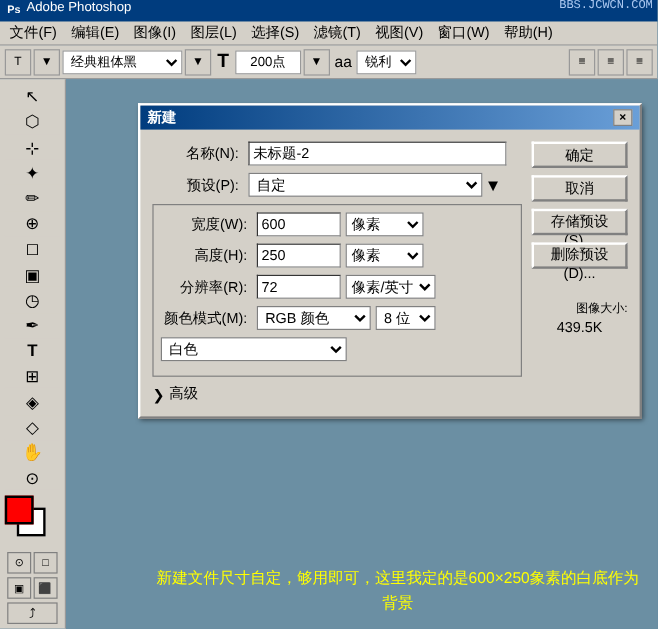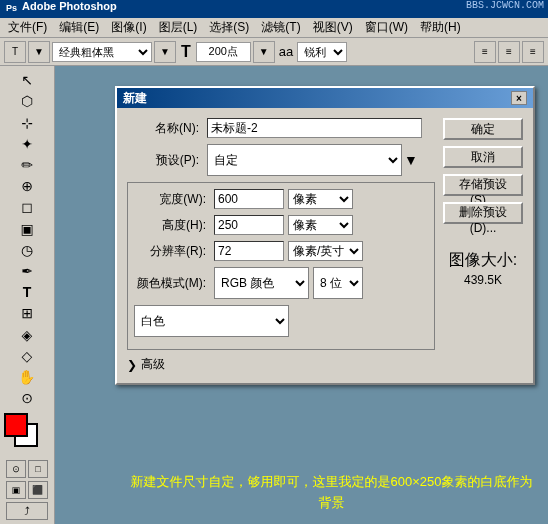--- a/index.html
+++ b/index.html
@@ -23,21 +23,21 @@
       color: white;
       font-size: 11px;
     }
     .title-bar-icon {
       width: 14px;
       height: 14px;
       margin-right: 4px;
     }
     .title-bar-text {
       flex: 1;
-      font-weight: bold;
+      font-weight: normal;
     }
     .title-bar-watermark {
       font-size: 10px;
       color: #aac8f0;
       font-family: Liberation Mono, monospace;
     }
 
     
     .menu-bar {
       background: #d4d0c8;
@@ -206,21 +206,21 @@
     }
     .form-input {
       width: 140px;
       height: 20px;
       border: 1px inset #888;
       background: white;
       font-size: 12px;
       padding: 0 3px;
     }
     .form-select {
-      height: 32px;
+      height: 20px;
       font-size: 12px;
       background: white;
       border: 1px solid #808080;
       padding: 0 2px;
     }
     .form-input-short {
       width: 70px;
       height: 20px;
       border: 1px inset #888;
       background: white;
@@ -242,22 +242,22 @@
       border: 2px solid;
       border-color: #ffffff #808080 #808080 #ffffff;
       font-size: 12px;
       cursor: pointer;
       padding: 0 6px;
       text-align: center;
     }
 
     .image-size-label {
       margin-top: 8px;
-      font-size: 16px;
-      text-align: center;
+      font-size: 10px;
+      text-align: right;
       color: #000;
     }
     .image-size-value {
       font-size: 12px;
       text-align: center;
       margin-top: 2px;
     }
 
     .advanced-row {
       display: flex;

